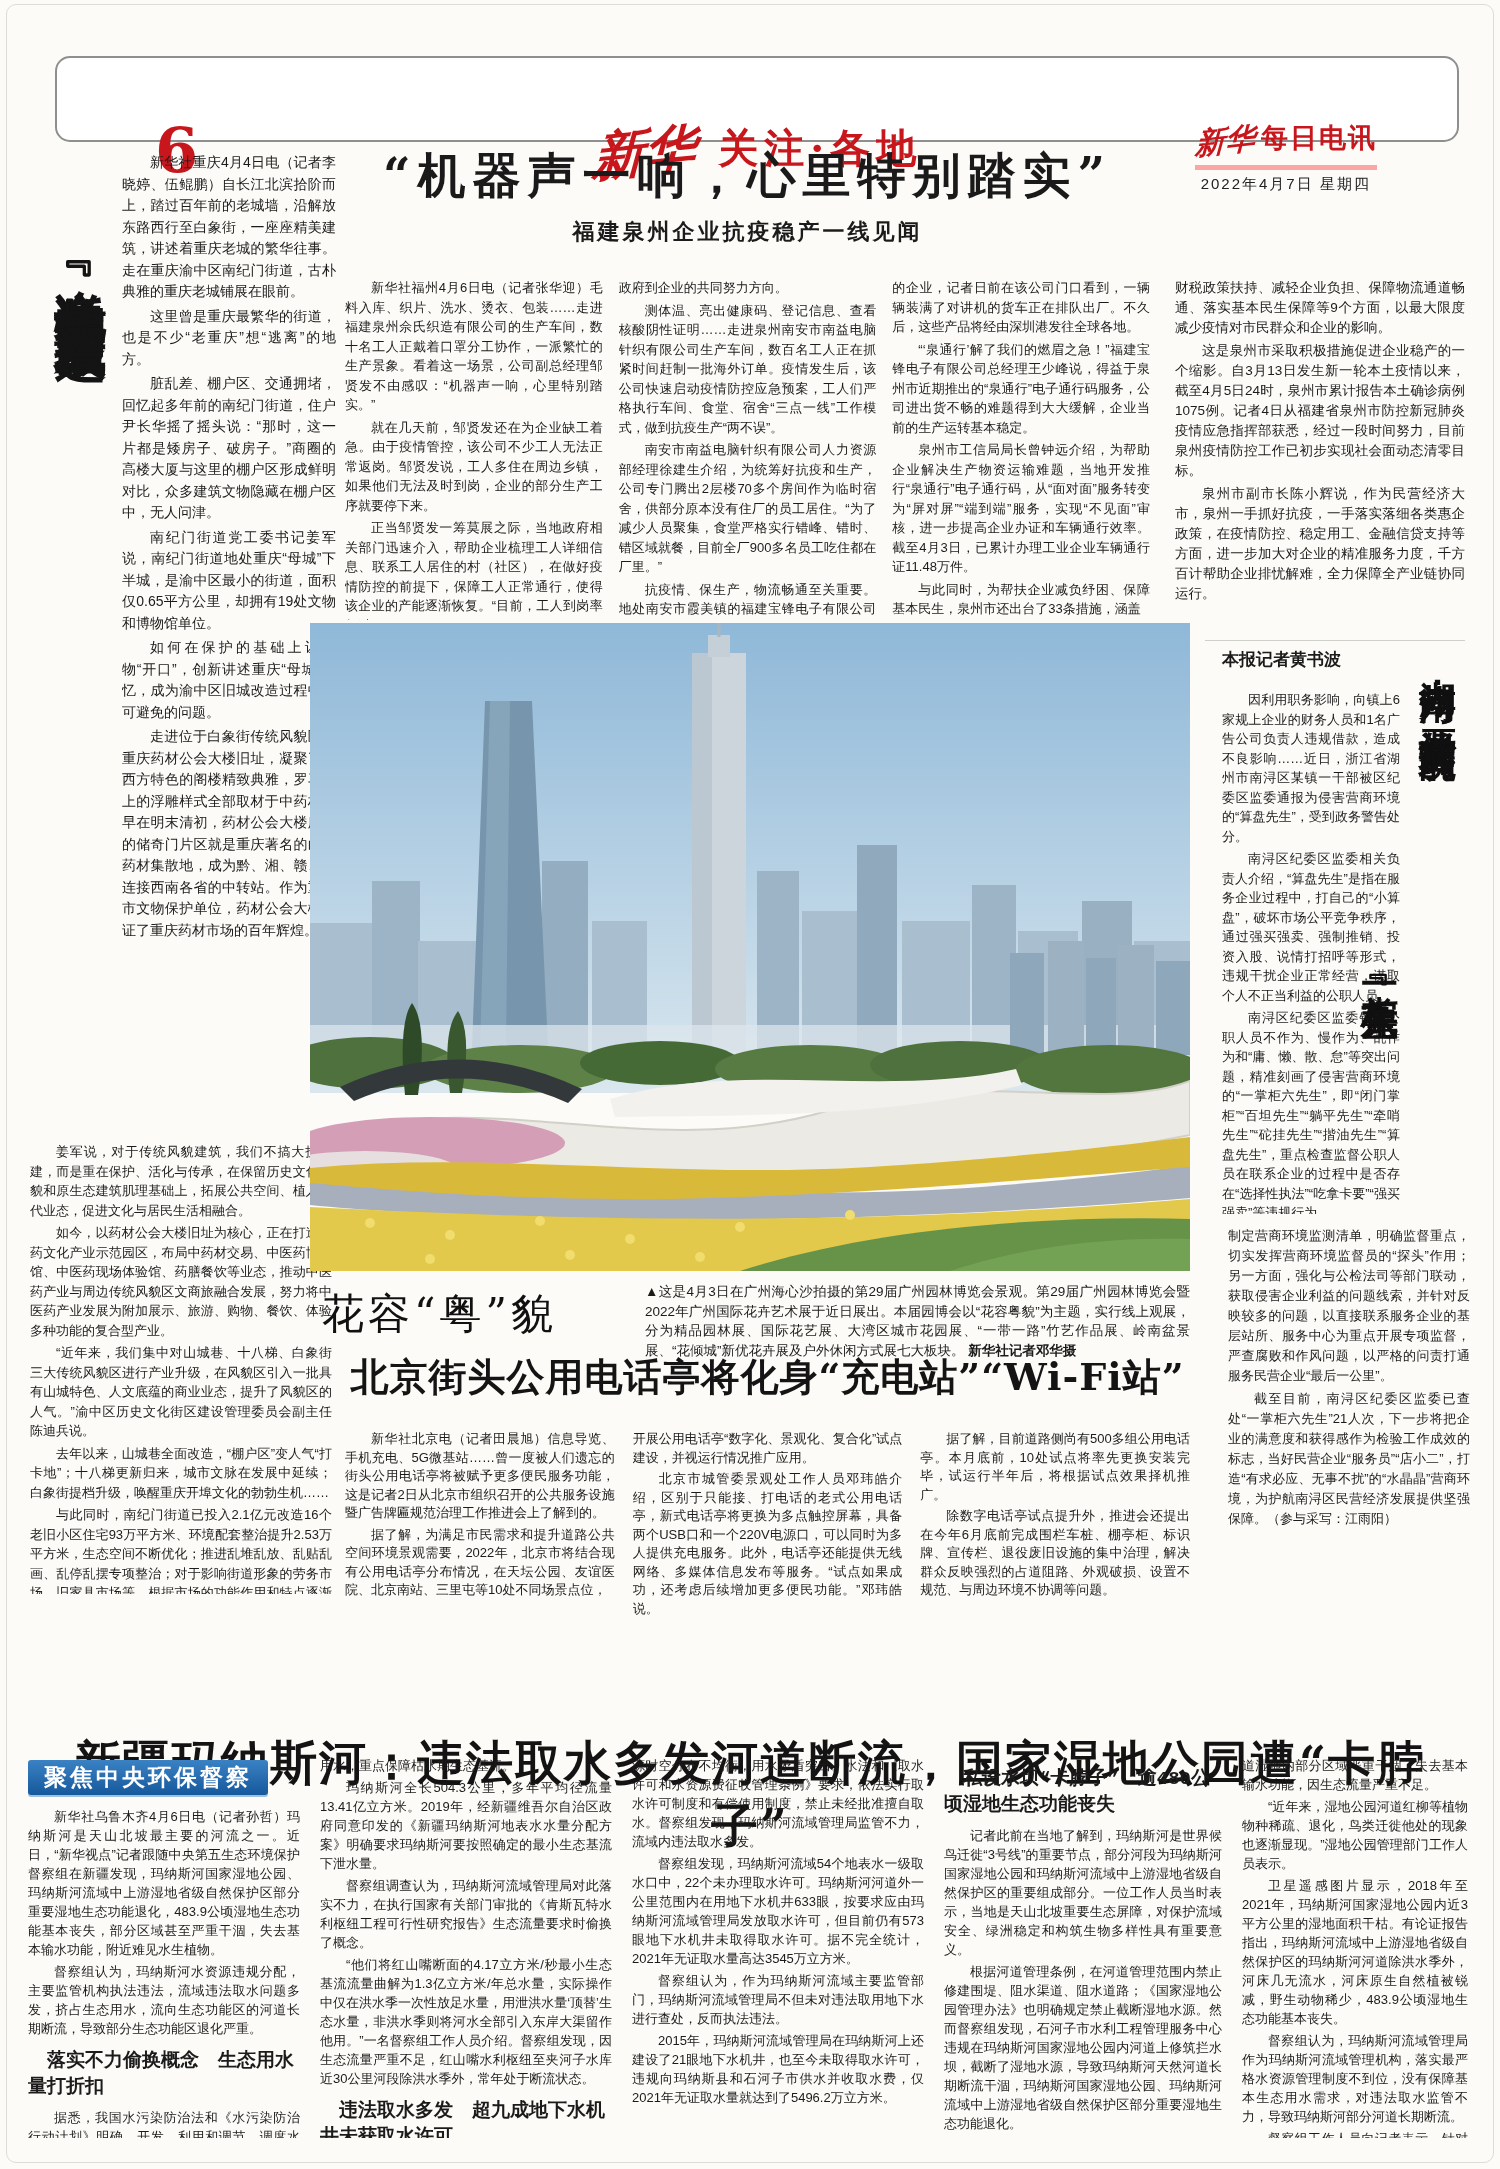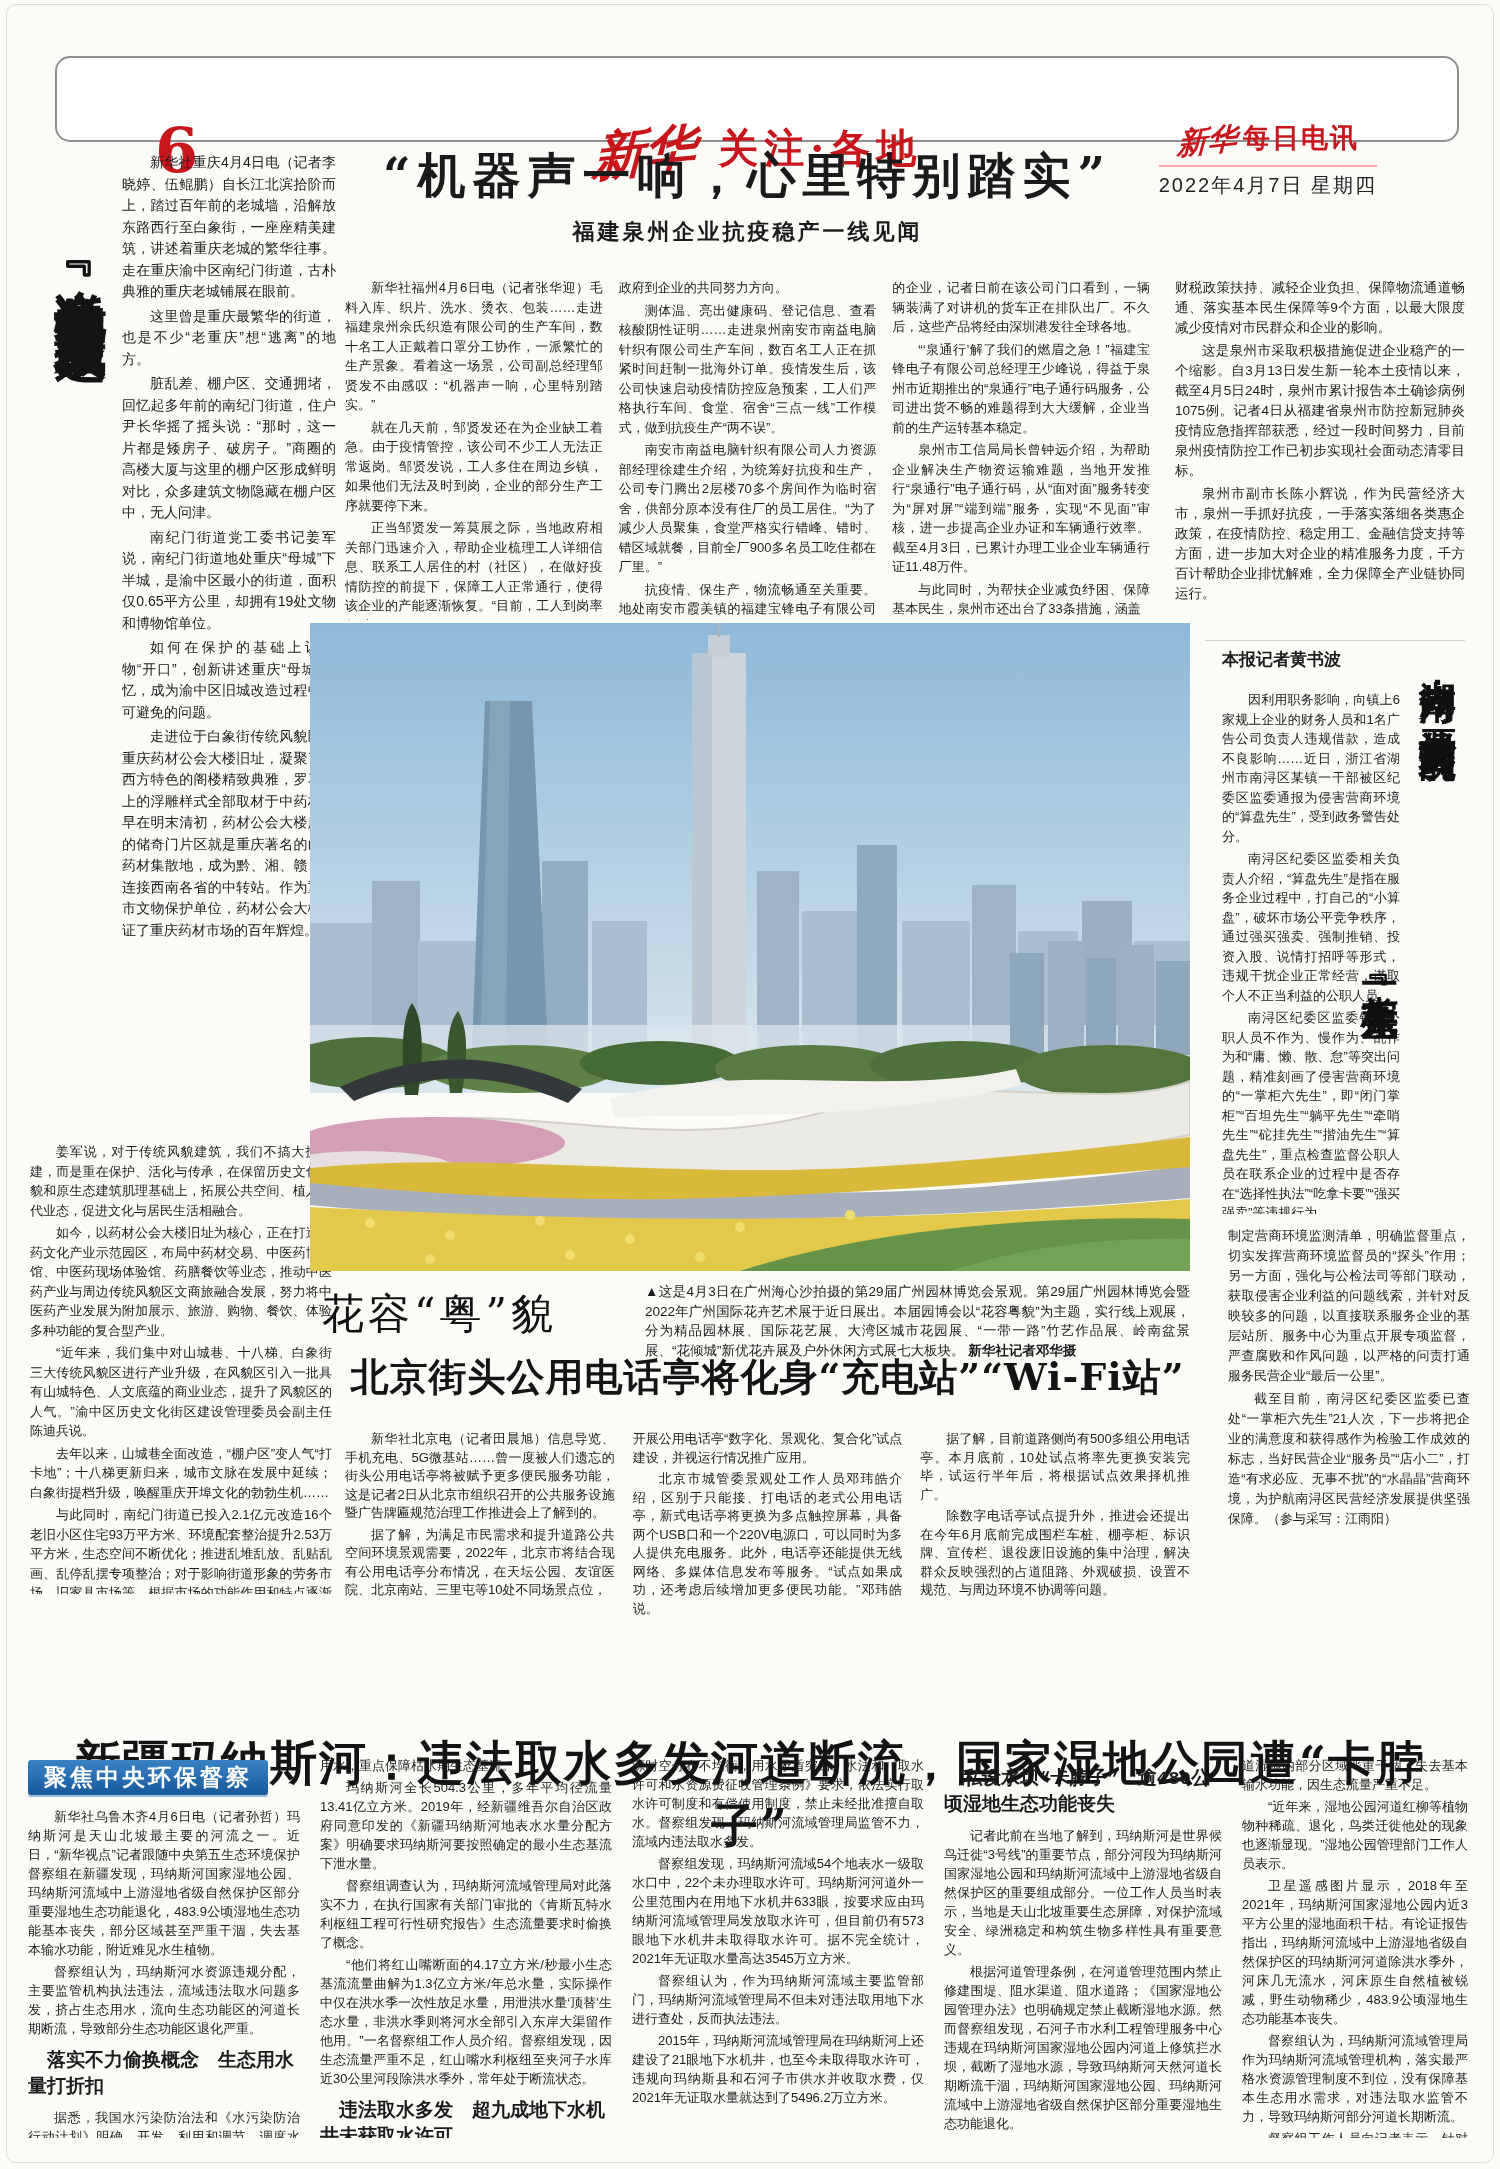--- a/index.html
+++ b/index.html
@@ -19,21 +19,21 @@
   #brand-center{left:0;right:0;top:68px;text-align:center;}
   .script-logo{display:inline-block;font-family:"DejaVu Serif","Liberation Serif",serif;font-style:italic;
                font-weight:bold;color:#c8161d;transform:rotate(-6deg) skewX(-8deg);}
   #brand-script{font-size:52px;line-height:1;vertical-align:-8px;}
   #section-title{display:inline-block;margin-left:18px;font-family:"DejaVu Serif","Liberation Serif",serif;
                  font-weight:bold;font-size:40px;color:#c8161d;letter-spacing:6px;line-height:1;}
   #masthead{right:80px;top:62px;text-align:center;}
   #masthead-script{font-size:30px;line-height:1;vertical-align:-4px;}
   #masthead-name{display:inline-block;margin-left:2px;font-family:Liberation Mono, monospace;
                  font-weight:bold;font-size:27px;color:#c8161d;letter-spacing:2px;}
-  #date-line{margin-top:9px;font-size:20px;color:#222;letter-spacing:2px;border-top:2px solid #fca5a5;padding-top:5px;}
+  #date-line{margin-top:9px;font-size:15px;color:#222;letter-spacing:2px;border-top:5px solid #fca5a5;padding-top:5px;}
 
   
   #cq-vhead{left:38px;top:245px;width:86px;height:905px;writing-mode:vertical-rl;
             font-weight:900;font-size:52px;letter-spacing:3px;color:#141414;line-height:86px;}
   #cq-narrow{left:122px;top:152px;width:214px;height:988px;font-size:14px;line-height:21.5px;}
   #cq-wide{left:30px;top:1142px;width:302px;height:452px;font-size:13px;line-height:19.5px;}
 
   
   #qz-head{left:345px;top:148px;width:805px;text-align:center;}
   #qz-headline{margin:0;font-family:"DejaVu Serif","Liberation Serif",serif;font-weight:bold;

